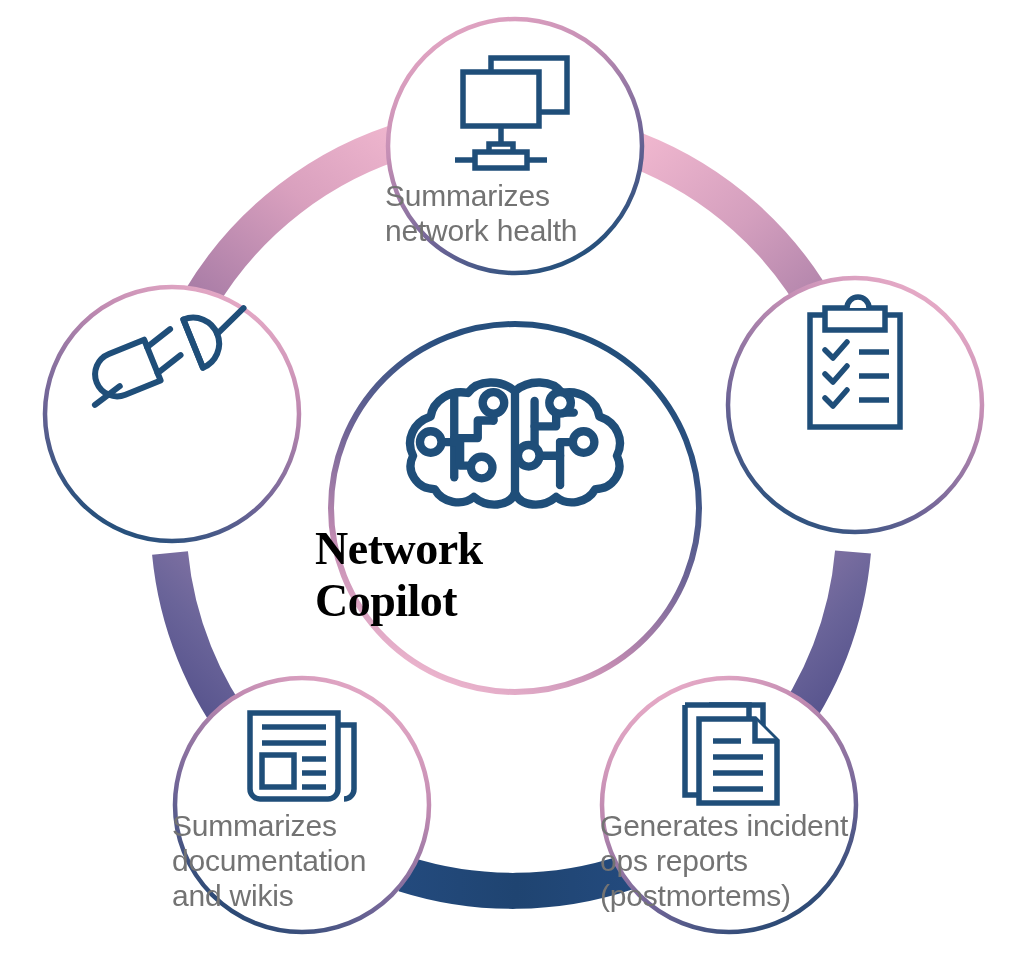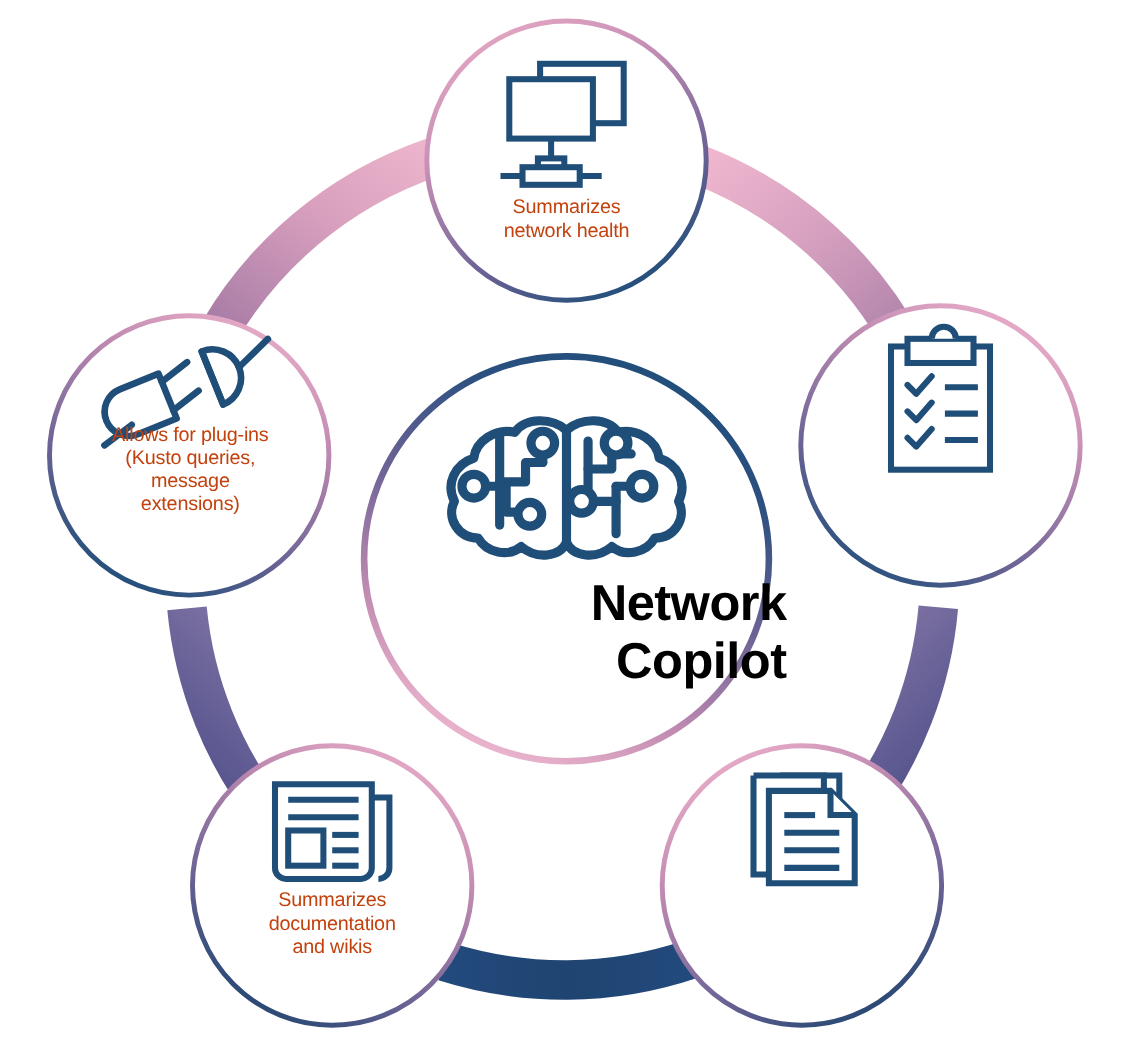--- a/index.html
+++ b/index.html
@@ -20,36 +20,36 @@
   }
   svg.canvas {
     position: absolute;
     top: 0;
     left: 0;
     width: 1024px;
     height: 953px;
   }
   .node-label {
     position: absolute;
-    text-align: center;
-    color: #c2410c;
-    font-size: 18px;
+    text-align: left;
+    color: #737373;
+    font-size: 30px;
     line-height: 1.17;
     font-family: "Liberation Sans", sans-serif;
     white-space: pre-line;
     letter-spacing: -0.2px;
   }
   .center-label {
     position: absolute;
-    text-align: right;
+    text-align: left;
     color: #000000;
     font-size: 46px;
     font-weight: bold;
     line-height: 1.12;
-    font-family: Liberation Sans, sans-serif;
+    font-family: Liberation Serif, serif;
     white-space: pre-line;
     letter-spacing: -0.5px;
   }
 </style>
 </head>
 <body>
 
 <div id="diagram-root">
 
   <svg class="canvas" viewBox="0 0 1024 953">
@@ -239,23 +239,22 @@
     </g>
   </svg>
 
   <div class="center-label" style="left:315px; top:523px; width:400px;">Network
 Copilot</div>
 
   <div class="node-label" style="left:385px; top:178px; width:260px;">Summarizes
 network health</div>
 
 
+  <div class="node-label" style="left:600px; top:808px; width:258px;">Generates incident
+ops reports
+(postmortems)</div>
 
   <div class="node-label" style="left:172px; top:808px; width:260px;">Summarizes
 documentation
 and wikis</div>
 
-  <div class="node-label" style="left:42px; top:385px; width:262px;">Allows for plug-ins
-(Kusto queries,
-message
-extensions)</div>
 
 </div>
 
 </body></html>

